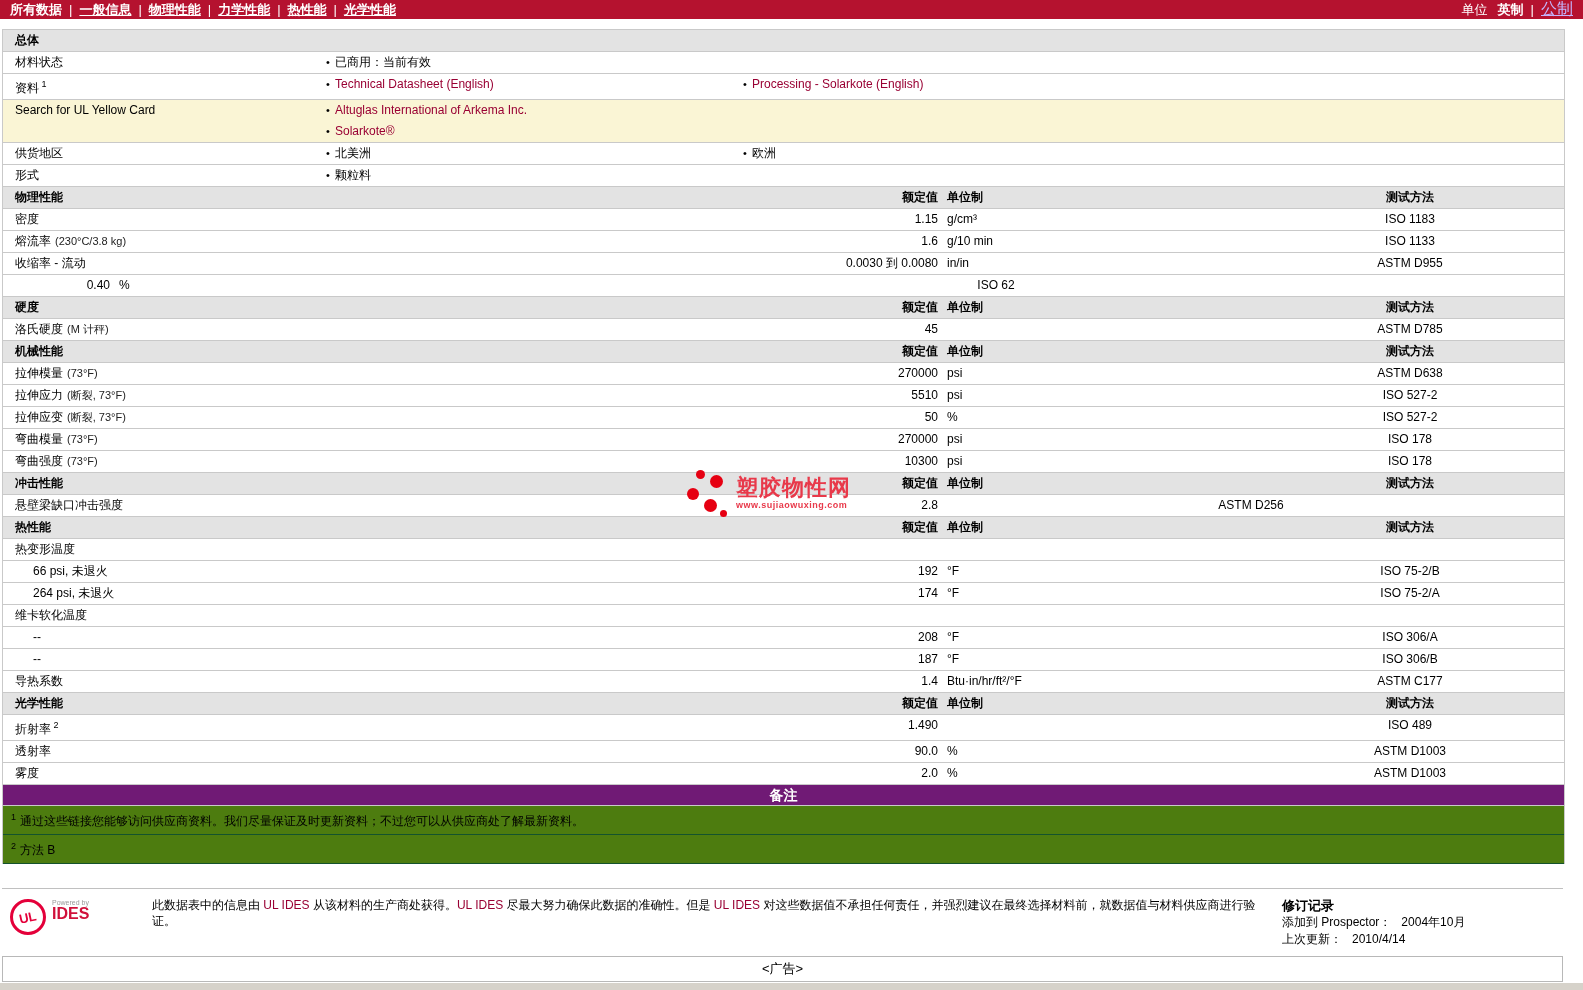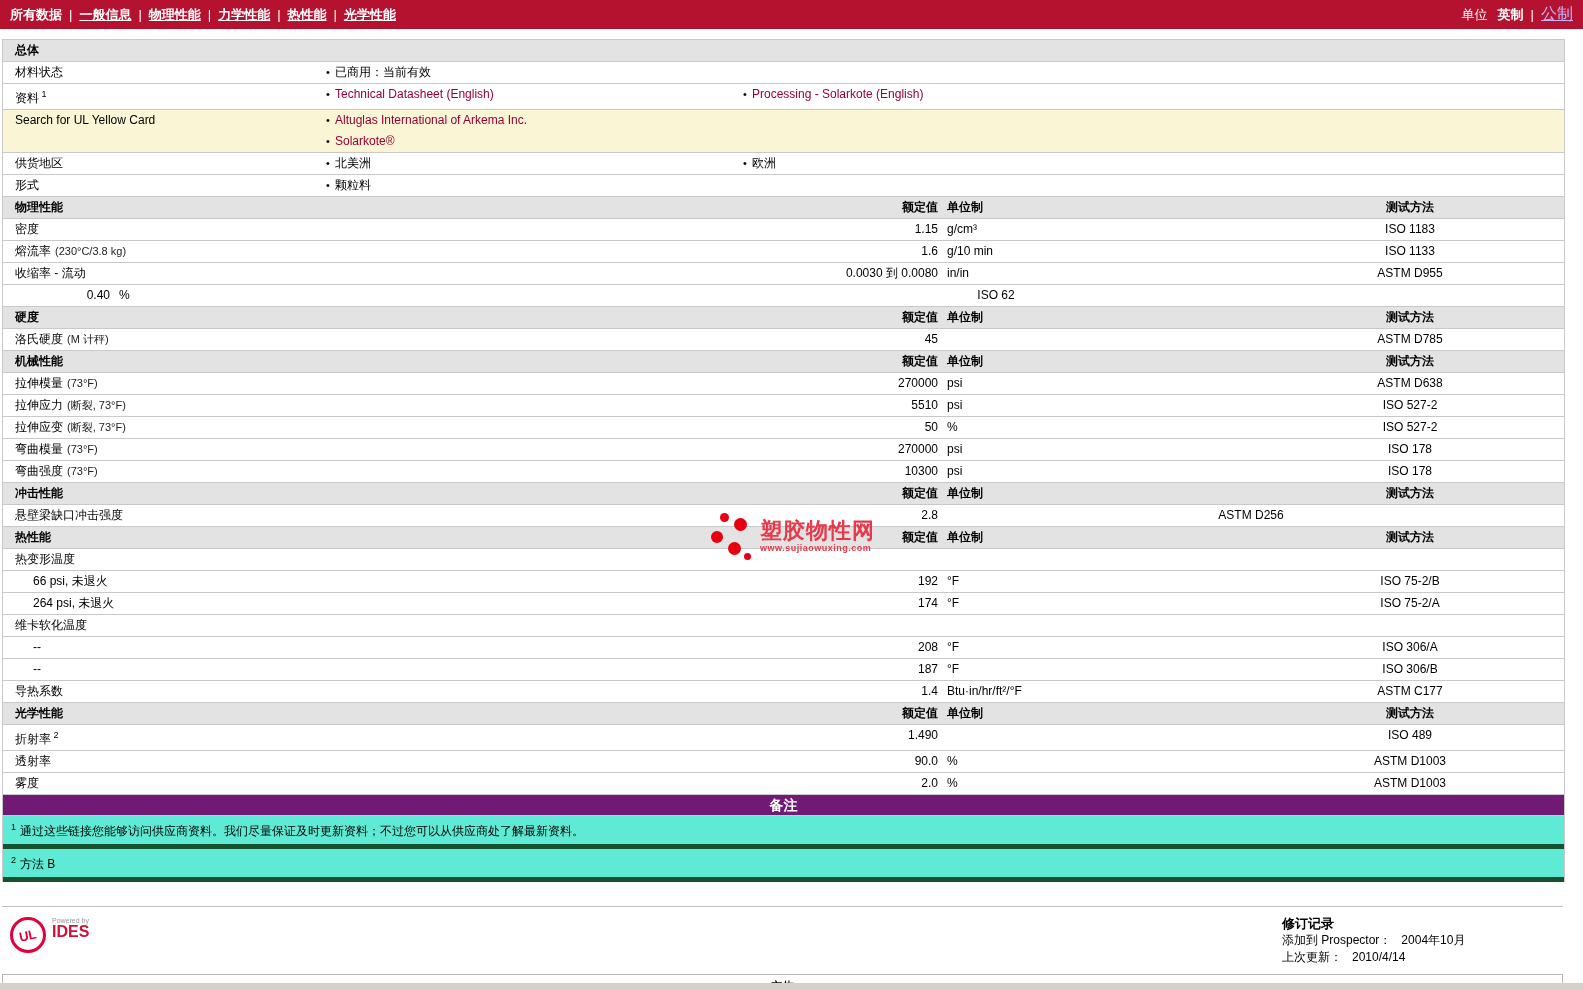--- a/index.html
+++ b/index.html
@@ -1,21 +1,21 @@
 <!DOCTYPE html>
 <html><head>
 <meta charset="utf-8">
 <style>
   html,body{margin:0;padding:0;}
   body{
     width:1583px;height:990px;position:relative;overflow:hidden;background:#fff;
     font-family:"Liberation Sans","DejaVu Sans",sans-serif;color:#000;
   }
   
-  .nav{height:29px;background:#B5122F;display:flex;align-items:center;justify-content:space-between;padding:0 10px;}
+  .nav{height:19px;background:#B5122F;display:flex;align-items:center;justify-content:space-between;padding:0 10px;}
   .nav-left,.nav-right{display:flex;align-items:center;}
   .nav-item{color:#fff;font-weight:bold;font-size:13px;text-decoration:underline;cursor:pointer;white-space:nowrap;}
   .nav-item.active{text-decoration:none;cursor:default;}
   .sep{color:#fff;margin:0 7px;font-size:13px;}
   .units-label{color:#fff;font-size:13px;margin-right:10px;}
   .unit-active{color:#fff;font-weight:bold;font-size:13px;}
   .unit-link{color:#c4b5fd;font-weight:normal;font-size:16px;text-decoration:underline;cursor:pointer;}
   
   .tbl{margin:10px 2px 0 2px;width:1561px;border:1px solid #c9c9c9;border-bottom:none;background:#fff;}
   .row{display:flex;align-items:flex-start;border-bottom:1px solid #c9c9c9;min-height:21px;line-height:21px;font-size:12px;background:#fff;}
@@ -30,40 +30,40 @@
   sup{font-size:9px;}
   
   .g-label{flex:0 0 318px;box-sizing:border-box;padding-left:12px;white-space:nowrap;}
   .g-col1{flex:0 0 417px;}
   .g-col2{flex:1;}
   .b-line{display:flex;}
   .bullet{width:14px;text-align:center;flex:0 0 14px;font-size:11px;}
   .g-link{color:#990033;cursor:pointer;text-decoration:none;}
   
   .notes-banner{background:#701a75;color:#fff;font-weight:bold;text-align:center;font-size:14px;height:20px;line-height:20px;border-bottom:1px solid #c9c9c9;}
-  .note-row{border-bottom:5px solid #14532d;font-size:12px;padding:4px 8px 5px 8px;line-height:15px;background:#5eead4;}
+  .note-row{border-bottom:1px solid #14532d;font-size:12px;padding:4px 8px 5px 8px;line-height:15px;background:#4d7c0f;}
   .note-row sup{margin-right:4px;}
   
   .footer{display:flex;margin:24px 2px 0 2px;border-top:1px solid #c0c0c0;padding:8px 8px 0 8px;box-sizing:border-box;width:1561px;}
   .logo-block{flex:0 0 142px;display:flex;align-items:flex-start;padding-top:2px;}
   .ul-circle{width:30px;height:30px;border:3px solid #E4003A;border-radius:50%;display:flex;align-items:center;justify-content:center;color:#E4003A;font-weight:bold;font-size:13px;}
   .ul-circle span{display:block;transform:rotate(-12deg);}
   .ides{margin-left:6px;}
   .powered{font-size:7px;color:#999;}
   .brand{font-size:16px;font-weight:bold;color:#D0103A;line-height:15px;}
   .disclaimer{flex:0 0 1106px;font-size:12px;line-height:16px;}
   .lnk{color:#990033;cursor:pointer;}
   .revision{margin-left:24px;font-size:12px;line-height:17px;white-space:nowrap;}
   .rev-title{font-weight:bold;font-size:13px;}
   .rev-row span.v{margin-left:10px;}
   
   .ad{margin:8px 2px 0 2px;width:1559px;border:1px solid #b8b8b8;height:24px;line-height:24px;text-align:center;font-size:13px;background:#fff;}
   .bottom-strip{position:absolute;left:0;bottom:0;width:1583px;height:7px;background:#d6d2ca;}
   
-  .wm{position:absolute;left:710px;top:468px;display:flex;align-items:center;pointer-events:none;margin-top:43px;}
+  .wm{position:absolute;left:686px;top:468px;display:flex;align-items:center;pointer-events:none;}
   .wm-dots{position:relative;width:46px;height:50px;flex:0 0 46px;}
   .wm-dot{position:absolute;background:#E60012;border-radius:50%;}
   .wm-text{margin-left:4px;}
   .wm-name{font-size:22px;font-weight:bold;color:#E8394A;letter-spacing:1px;line-height:22px;}
   .wm-url{font-size:9px;font-weight:bold;color:#E8394A;letter-spacing:0.5px;margin-top:1px;}
 </style>
 </head>
 <body>
 
 <div class="nav">
@@ -325,20 +325,21 @@
   <div class="logo-block">
     <div class="ul-circle">
         <span>UL</span>
       </div>
     <div class="ides">
       <div class="powered">Powered by</div>
       <div class="brand">IDES</div>
     </div>
   </div>
   <div class="disclaimer">
+      <div><span>此数据表中的信息由 </span><span class="lnk">UL IDES</span><span> 从该材料的生产商处获得。</span><span class="lnk">UL IDES</span><span> 尽最大努力确保此数据的准确性。但是 </span><span class="lnk">UL IDES</span><span> 对这些数据值不承担任何责任，并强烈建议在最终选择材料前，就数据值与材料供应商进行验证。</span></div>
     </div>
   <div class="revision">
     <div class="rev-title">修订记录</div>
     <div>
         <div class="rev-row"><span>添加到  Prospector：</span><span class="v">2004年10月</span></div>
         <div class="rev-row"><span>上次更新：</span><span class="v">2010/4/14</span></div>
       </div>
   </div>
 </div>
 

